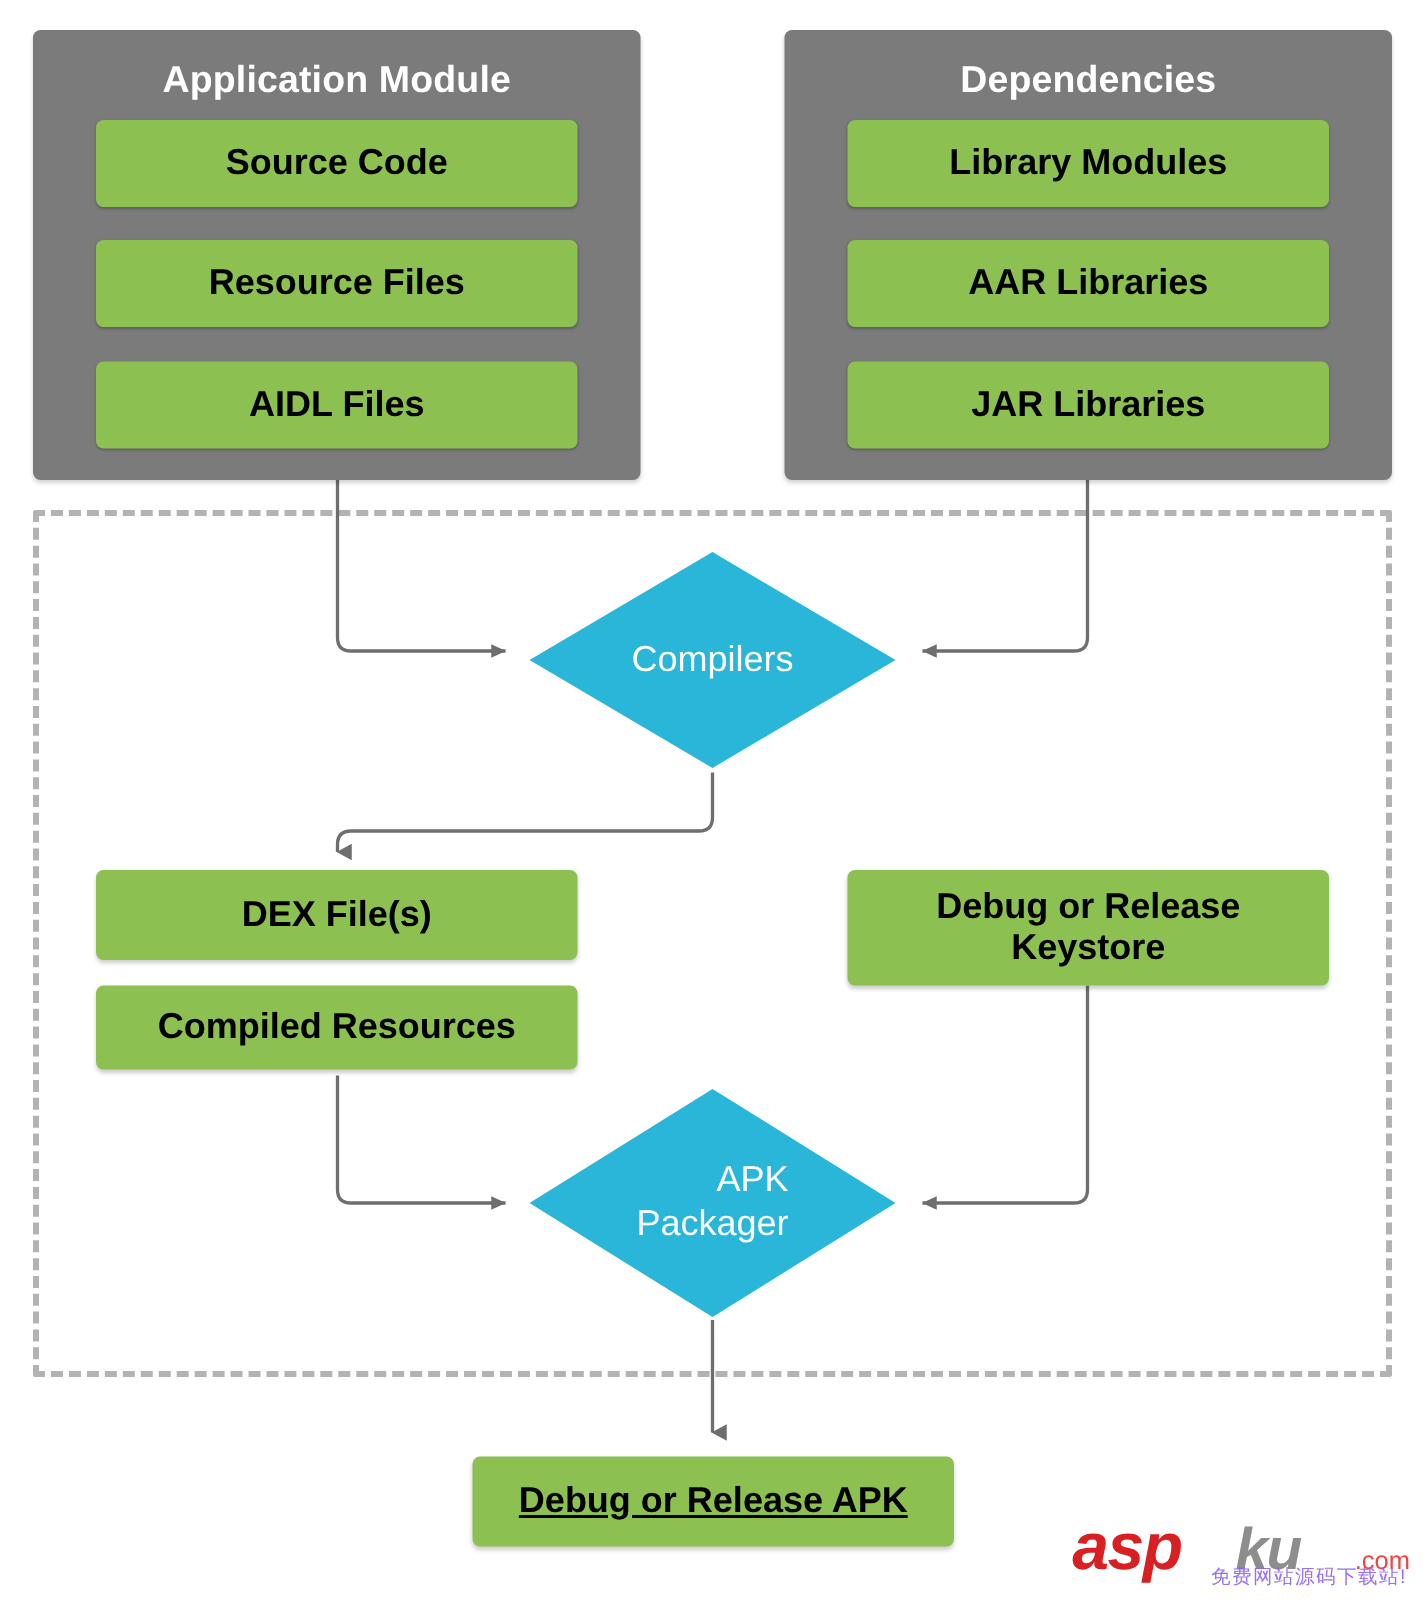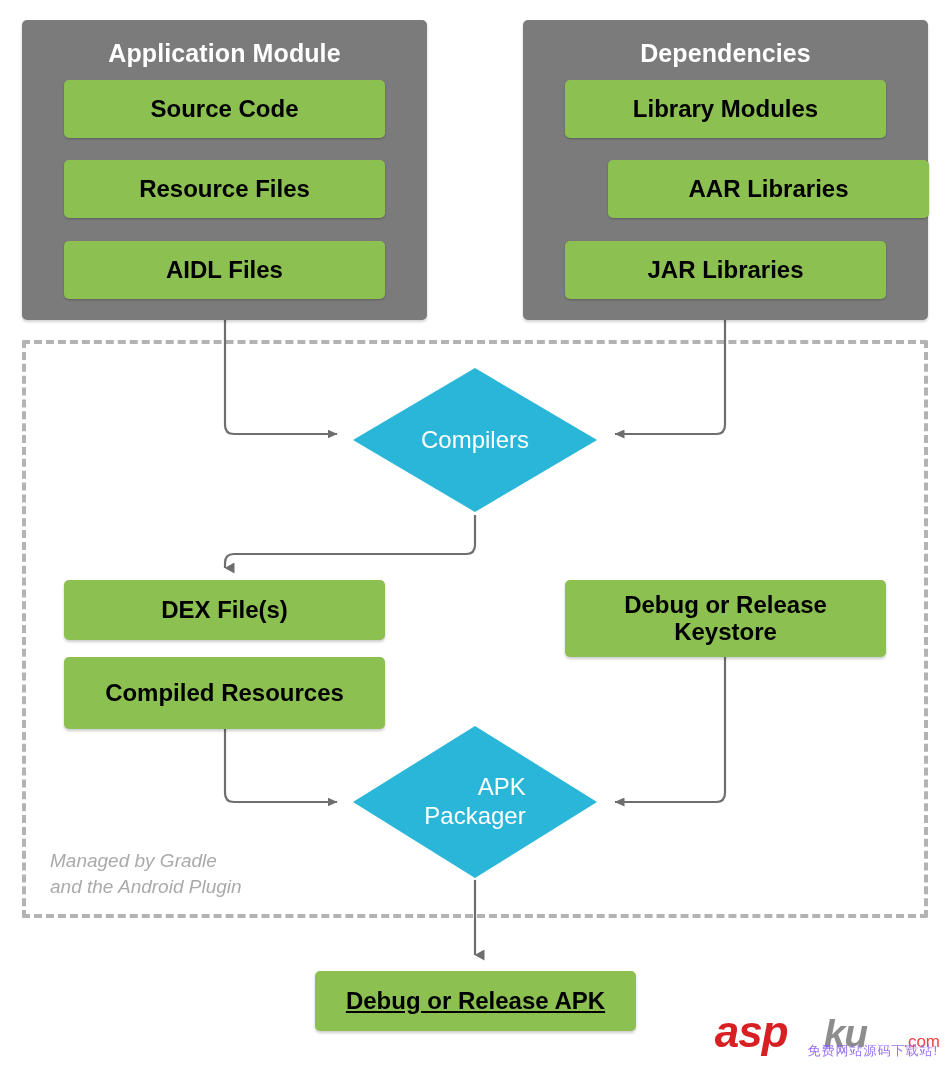--- a/index.html
+++ b/index.html
@@ -143,22 +143,20 @@
     opacity: 0.88;
   }
 </style>
 </head>
 <body>
 
 <div id="stage">
 
   <div class="dashed-region" style="left:22px; top:340px; width:906px; height:578px;"></div>
 
-  <div class="managed-note" style="left:50px; top:848px; width:300px;">Managed by Gradle
-and the Android Plugin</div>
 
   <svg id="connectors" viewBox="0 0 950 1068" xmlns="http://www.w3.org/2000/svg">
     <defs>
       <marker id="arrowR" markerWidth="10" markerHeight="9" refX="9.5" refY="4.5" orient="auto" markerUnits="userSpaceOnUse">
         <path d="M0,0 L10,4.5 L0,9 z" fill="#6e6e6e"></path>
       </marker>
       <marker id="arrowL" markerWidth="10" markerHeight="9" refX="9.5" refY="4.5" orient="auto" markerUnits="userSpaceOnUse">
         <path d="M0,0 L10,4.5 L0,9 z" fill="#6e6e6e"></path>
       </marker>
       <marker id="arrowD" markerWidth="11" markerHeight="10" refX="5.5" refY="9.5" orient="auto" markerUnits="userSpaceOnUse">
@@ -185,34 +183,34 @@
   <div class="group-panel" style="left:22px; top:20px; width:405px; height:300px;">
     <div class="group-title" style="top:19px;">Application Module</div>
     <div class="green-box inner" style="left:42px; top:60px; width:321px; height:58px;">Source Code</div>
     <div class="green-box inner" style="left:42px; top:140px; width:321px; height:58px;">Resource Files</div>
     <div class="green-box inner" style="left:42px; top:221px; width:321px; height:58px;">AIDL Files</div>
   </div>
 
   <div class="group-panel" style="left:523px; top:20px; width:405px; height:300px;">
     <div class="group-title" style="top:19px;">Dependencies</div>
     <div class="green-box inner" style="left:42px; top:60px; width:321px; height:58px;">Library Modules</div>
-    <div class="green-box inner" style="left:42px; top:140px; width:321px; height:58px;margin-left:43px;">AAR Libraries</div>
+    <div class="green-box inner" style="left:42px; top:140px; width:321px; height:58px;">AAR Libraries</div>
     <div class="green-box inner" style="left:42px; top:221px; width:321px; height:58px;">JAR Libraries</div>
   </div>
 
   <div class="diamond-wrap" style="left:350px; top:365px; width:250px; height:150px;">
     <svg class="diamond-shape" viewBox="0 0 250 150" xmlns="http://www.w3.org/2000/svg">
       <path d="M125,3 L247,75 L125,147 L3,75 Z" fill="#29b6d8"></path>
     </svg>
     <div class="diamond-label">Compilers</div>
   </div>
 
   <div class="green-box" style="left:64px; top:580px; width:321px; height:60px;">DEX File(s)</div>
 
-  <div class="green-box" style="left:64px; top:657px; width:321px; height:72px;">Compiled Resources</div>
+  <div class="green-box" style="left:64px; top:657px; width:321px; height:56px;">Compiled Resources</div>
 
   <div class="green-box" style="left:565px; top:580px; width:321px; height:77px;">Debug or Release
 Keystore</div>
 
   <div class="diamond-wrap" style="left:350px; top:723px; width:250px; height:158px;">
     <svg class="diamond-shape" viewBox="0 0 250 158" xmlns="http://www.w3.org/2000/svg">
       <path d="M125,3 L247,79 L125,155 L3,79 Z" fill="#29b6d8"></path>
     </svg>
     <div class="diamond-label">APK
 Packager</div>

